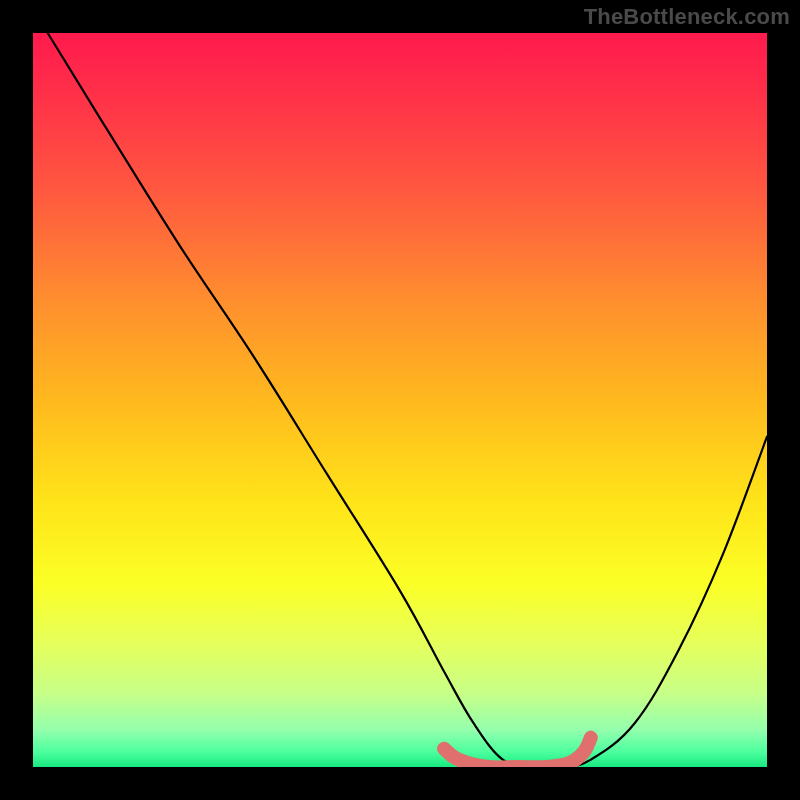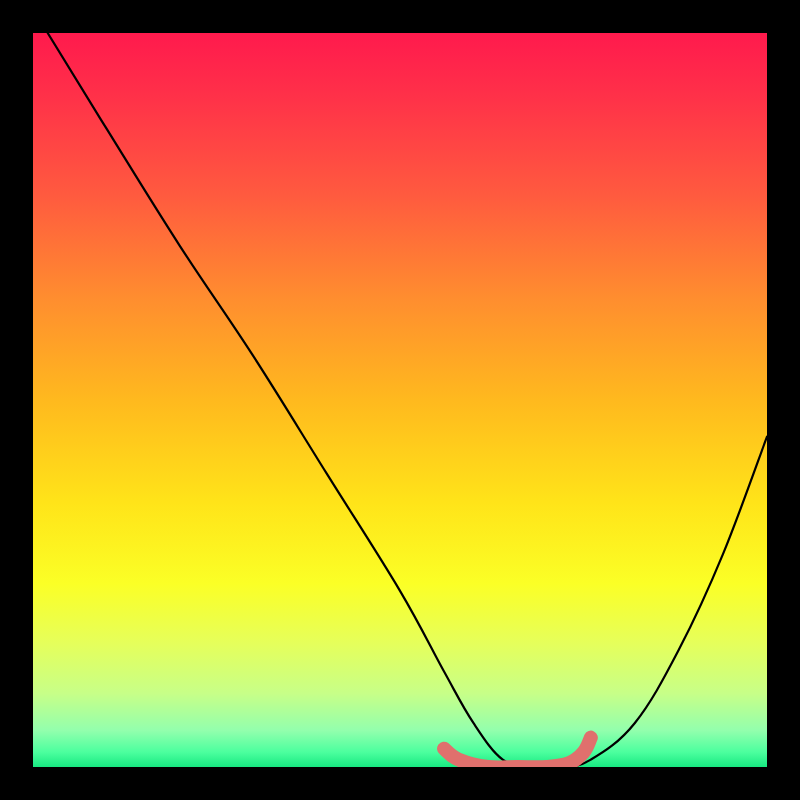--- a/index.html
+++ b/index.html
@@ -56,20 +56,21 @@
     top: 0;
     width: 734px;
     height: 734px;
   }
 </style>
 </head>
 <body>
 
 <div class="container">
 
+  <div class="watermark">TheBottleneck.com</div>
 
   <div class="plot">
     <svg class="curves" viewBox="0 0 734 734" preserveAspectRatio="none">
       <path d="M 14.68 0.00 C 25.25 17.18, 49.62 57.11, 73.40 95.42 C 97.18 133.73, 120.38 171.90, 146.80 212.86 C 173.22 253.82, 193.78 282.00, 220.20 322.96 C 246.62 363.92, 267.18 398.12, 293.60 440.40 C 320.02 482.68, 345.86 522.17, 367.00 557.84 C 388.14 593.51, 397.83 614.80, 411.04 638.58 C 424.25 662.36, 429.83 674.11, 440.40 689.96 C 450.97 705.81, 459.19 718.73, 469.76 726.66 C 480.33 734.59, 488.55 732.68, 499.12 734.00 C 509.69 735.32, 517.91 735.32, 528.48 734.00 C 539.05 732.68, 544.63 734.59, 557.84 726.66 C 571.05 718.73, 586.03 709.78, 601.88 689.96 C 617.73 670.14, 630.07 646.95, 645.92 616.56 C 661.77 586.17, 674.11 559.45, 689.96 521.14 C 705.81 482.83, 726.07 424.84, 734.00 403.70" fill="none" stroke="#000000" stroke-width="2.2" stroke-linecap="round" stroke-linejoin="round"></path>
       <path d="M 411.04 715.65 C 413.68 717.63, 417.79 723.36, 425.72 726.66 C 433.65 729.96, 444.51 732.68, 455.08 734.00 C 465.65 735.32, 473.87 734.00, 484.44 734.00 C 495.01 734.00, 504.55 734.66, 513.80 734.00 C 523.05 733.34, 529.21 732.97, 535.82 730.33 C 542.43 727.69, 546.54 723.94, 550.50 719.32 C 554.46 714.70, 556.52 707.28, 557.84 704.64" fill="none" stroke="#e0706d" stroke-width="14" stroke-linecap="round" stroke-linejoin="round"></path>
     </svg>
   </div>
 
 </div>
 

